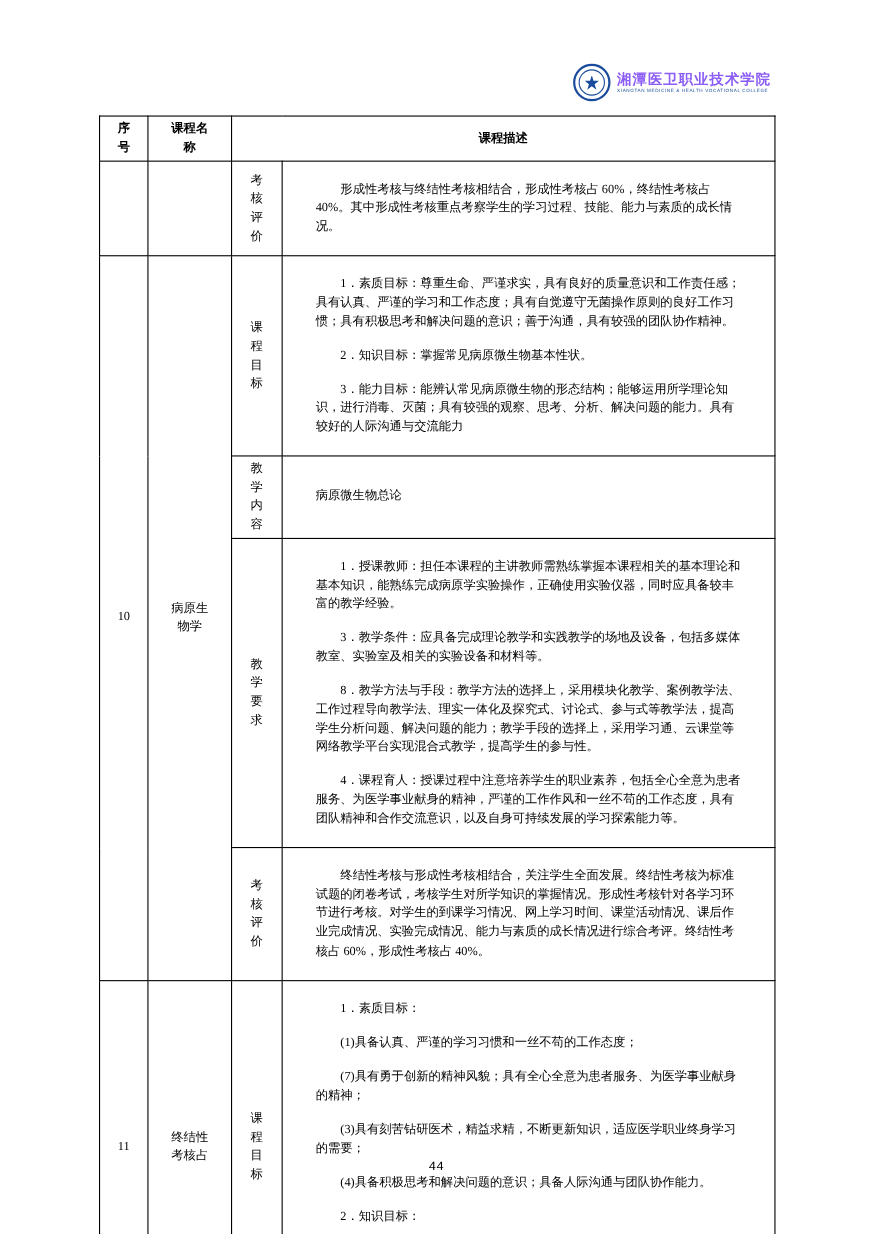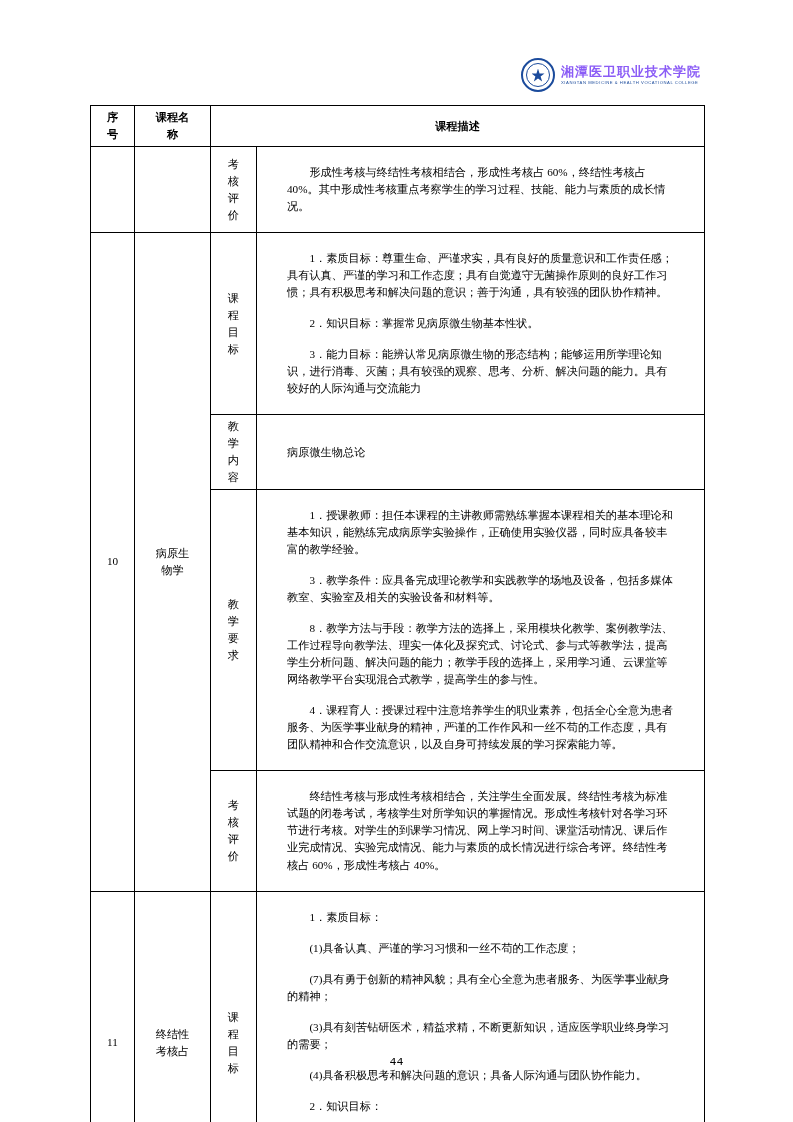--- a/index.html
+++ b/index.html
@@ -109,20 +109,21 @@
     text-align: center;
     font-size: 11.8px;
     padding: 5px 4px;
   }
   td.desc p {
     margin: 14px;
     text-indent: 2em;
   }
   td.desc p.noind {
     text-indent: 0;
+    font-family: Liberation Mono, monospace;
   }
   .vcenter { vertical-align: middle; }
   .keycell {
     letter-spacing: 0.5px;
   }
   
   .page-num {
     position: absolute;
     left: 0;
     right: 0;

